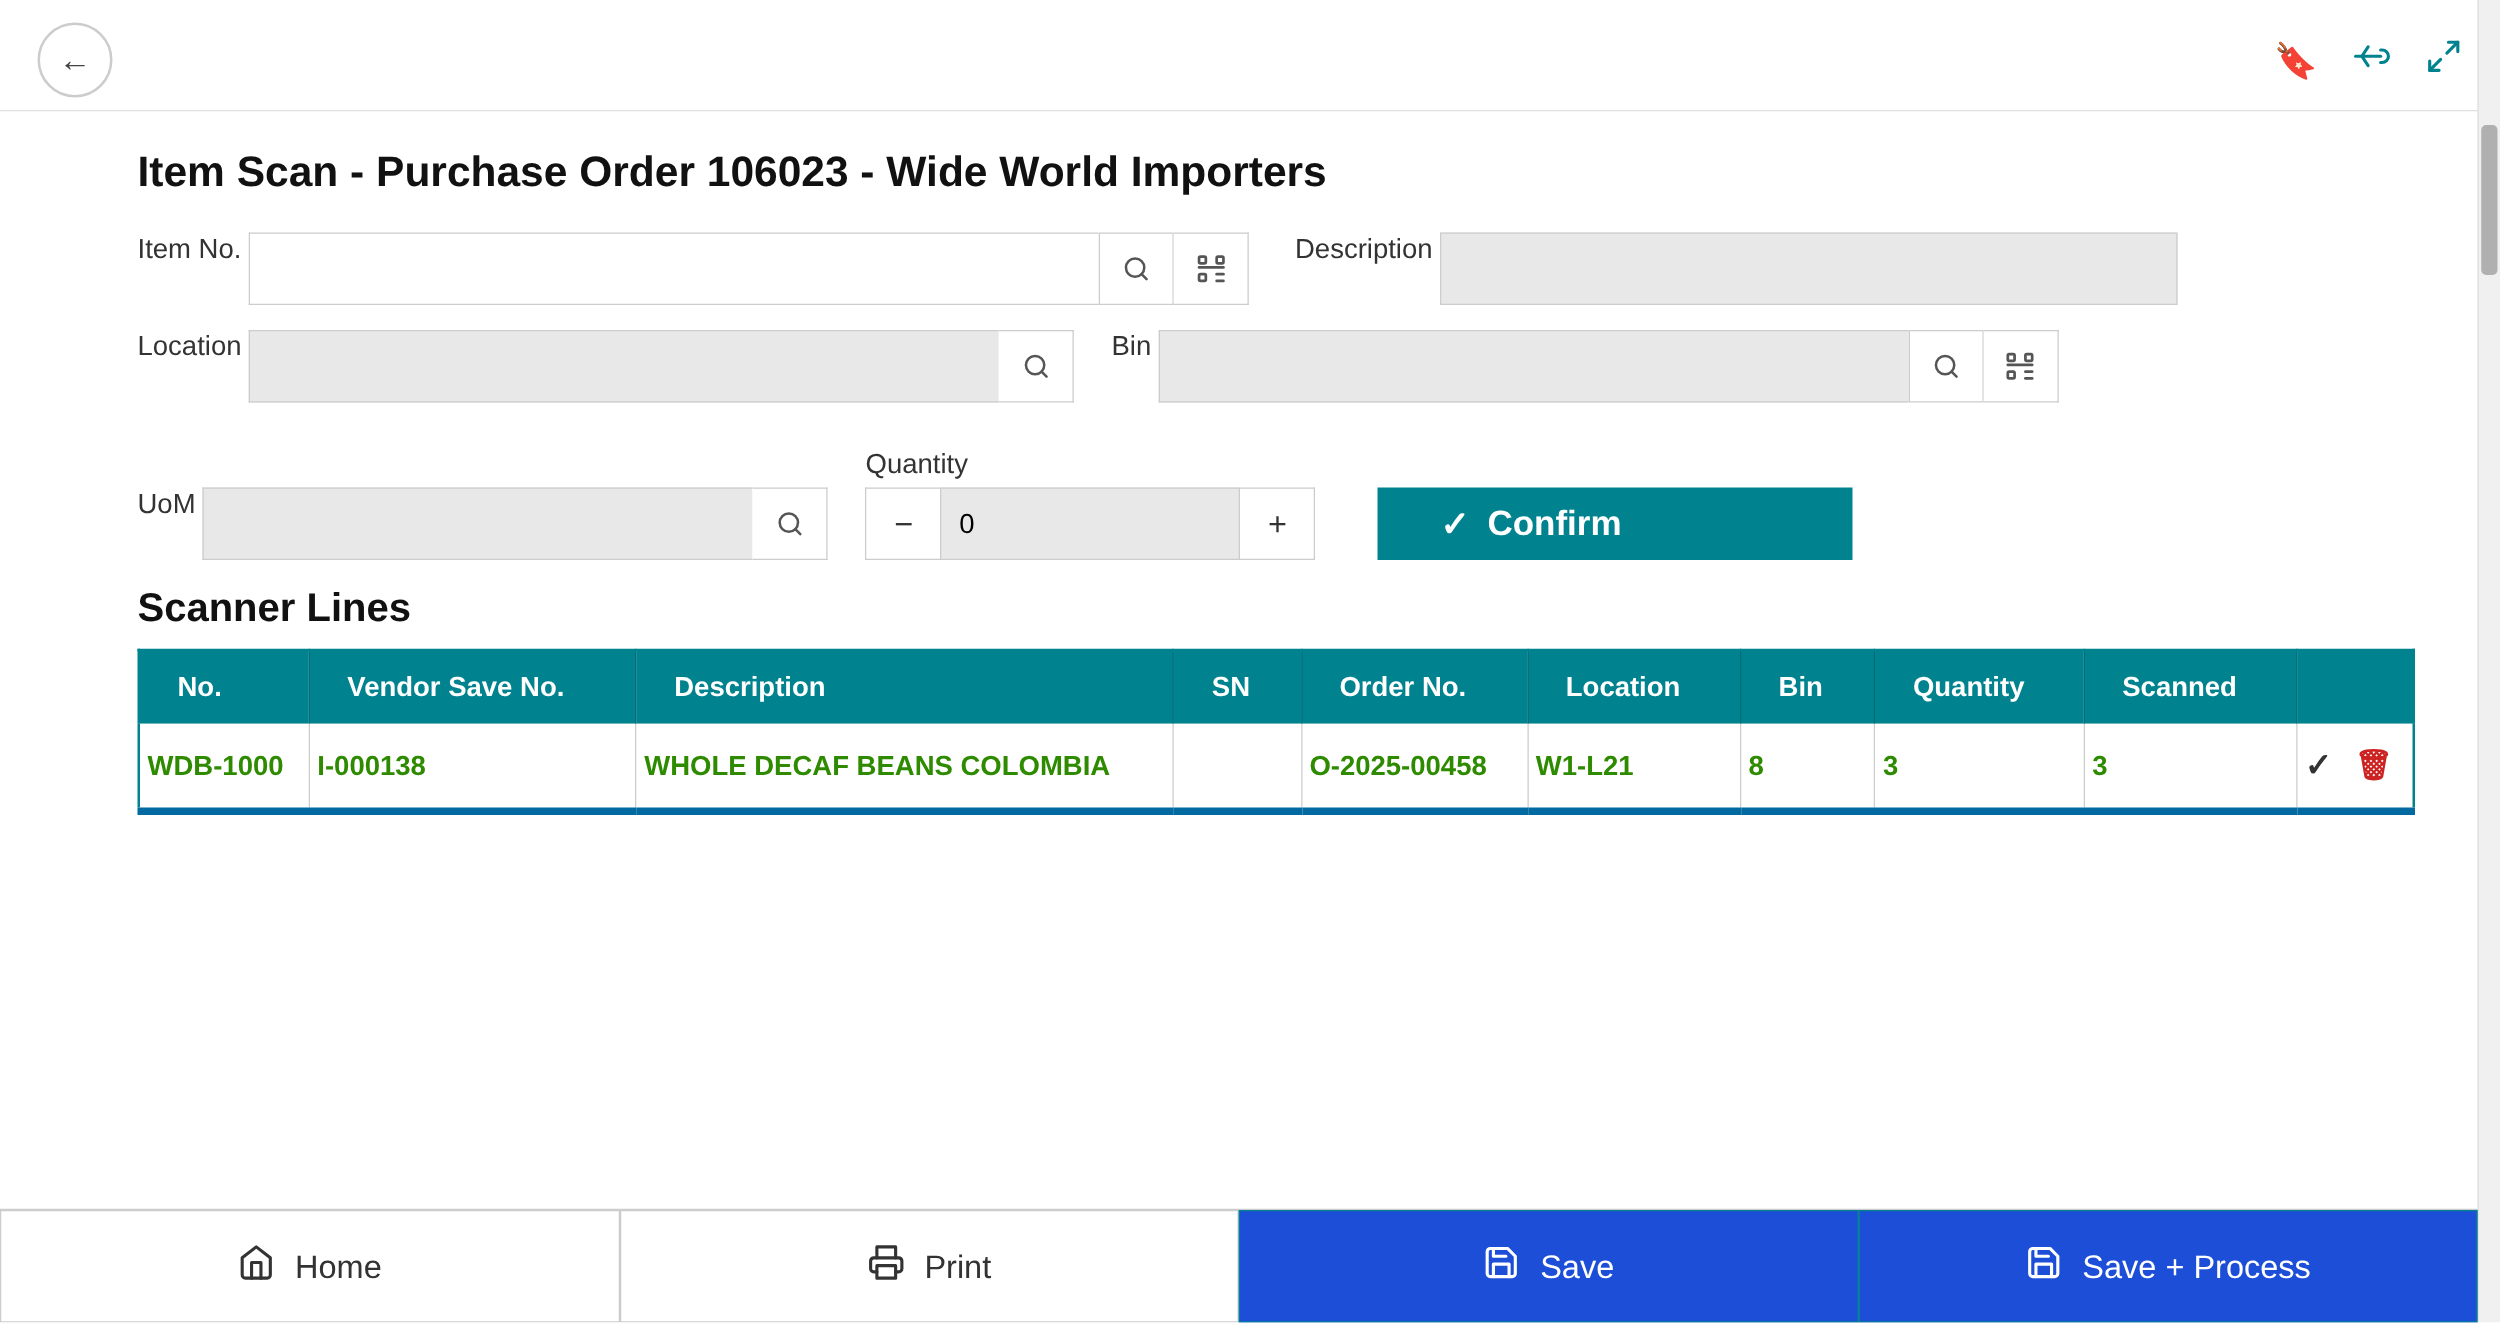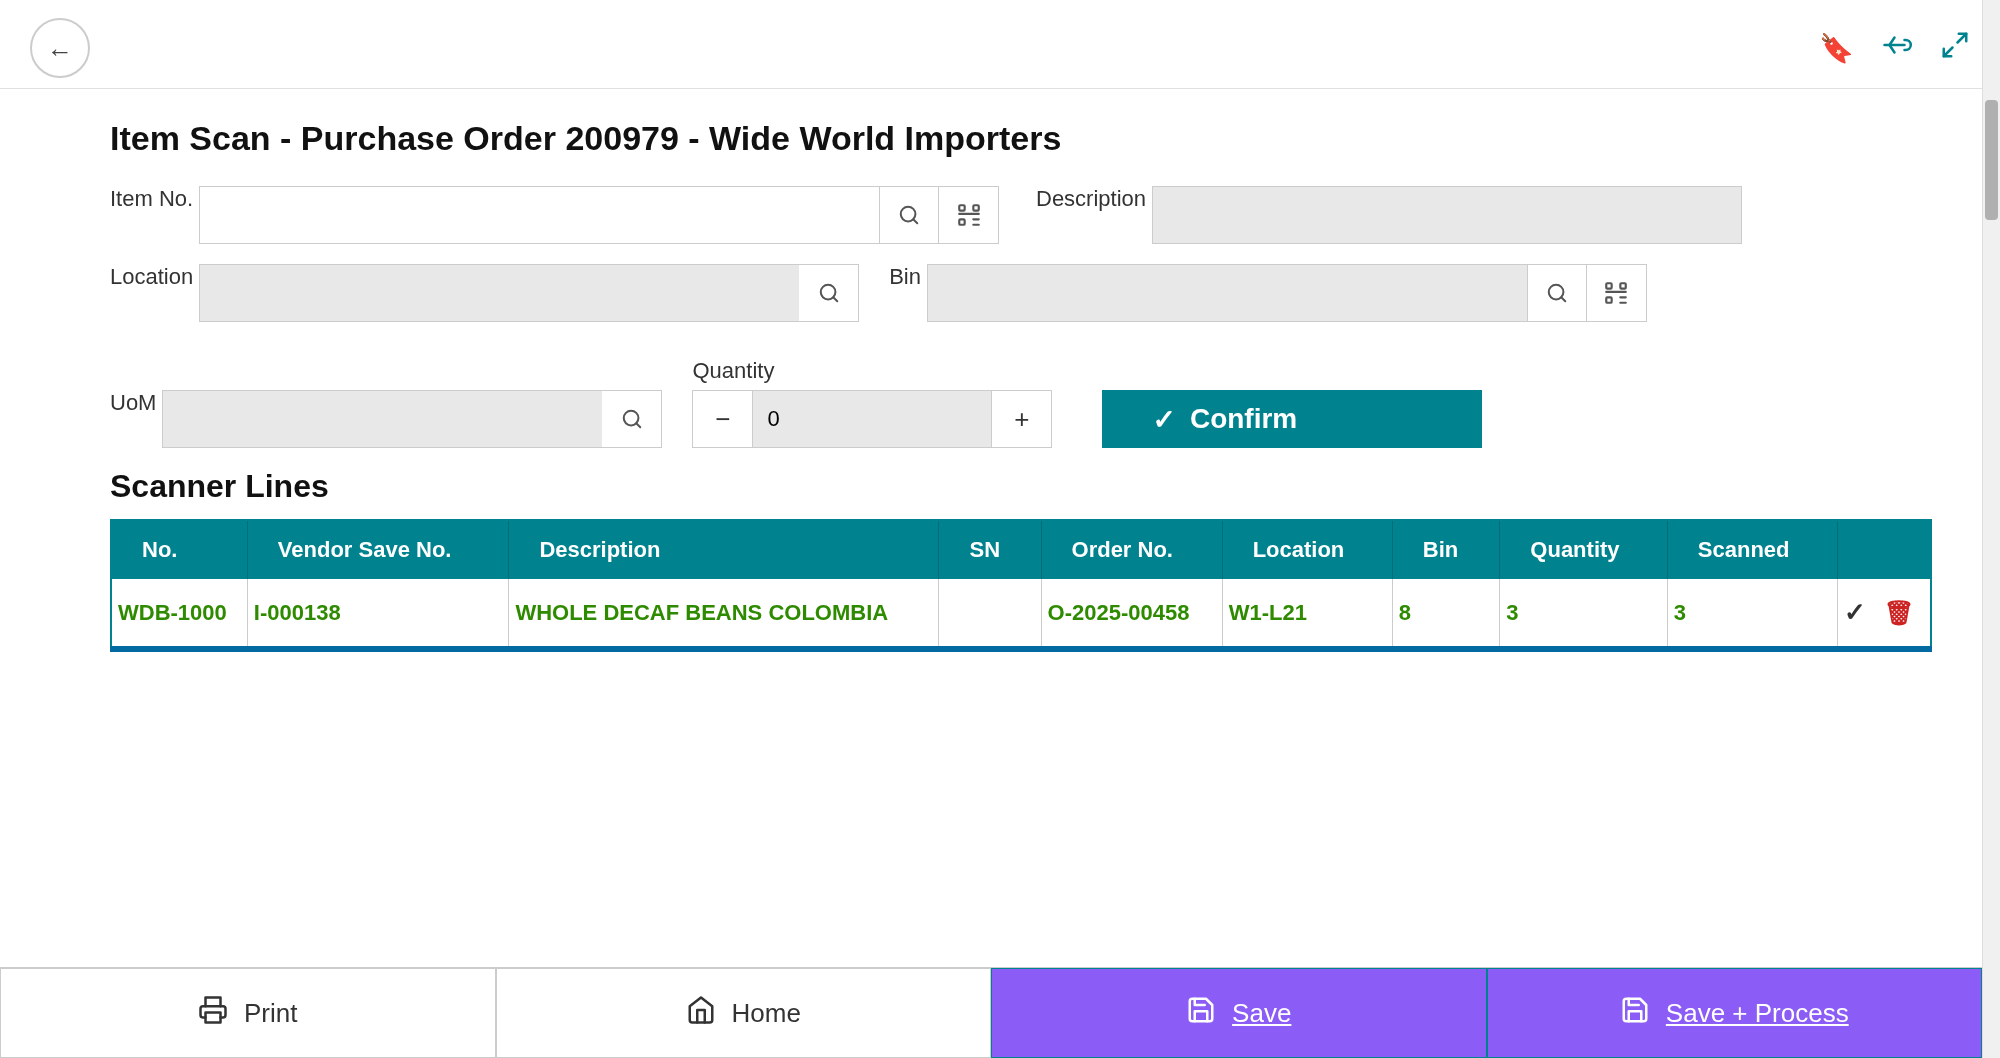--- a/index.html
+++ b/index.html
@@ -256,24 +256,23 @@
       display: flex; align-items: center; justify-content: center;
       gap: 16px;
       font-size: 26px;
       font-weight: 500;
       cursor: pointer;
       border: 1px solid #ccc;
       background: #fff;
       color: #333;
     }
     .bottom-btn.teal {
-      background: #8b5cf6;
+      background: #1d4ed8;
       color: #fff;
       border-color: #00838f;
-      text-decoration: underline;
     }
   </style>
 </head>
 <body>
 
 <div class="top-bar">
   <button class="back-btn">←</button>
   <div class="top-icons">
     <span class="top-icon">🔖</span>
     <span class="top-icon">
@@ -293,21 +292,21 @@
     </span>
   </div>
 </div>
 
 <div class="scrollbar">
   <div class="scrollbar-thumb"></div>
 </div>
 
 <div class="main-content">
 
-  <div class="page-title">Item Scan - Purchase Order 200979 - Wide World Importers</div>
+  <div class="page-title">Item Scan - Purchase Order 106023 - Wide World Importers</div>
 
   <div class="form-row">
     <div class="form-group item-no-group">
       <label class="form-label">Item No.</label>
       <div class="input-with-btns">
         <input class="form-input white" type="text" style="width: 680px;">
         <button class="icon-btn">
           <svg width="22" height="22" viewBox="0 0 24 24" fill="none" stroke="#555" stroke-width="2.2" stroke-linecap="round" stroke-linejoin="round">
             <circle cx="11" cy="11" r="8"></circle>
               <line x1="21" y1="21" x2="16.65" y2="16.65"></line>
@@ -435,35 +434,35 @@
       </tbody>
     </table>
   </div>
 
 </div>
 
 <div class="bottom-bar">
   <button class="bottom-btn">
     <span>
       <svg width="30" height="30" viewBox="0 0 24 24" fill="none" stroke="#333" stroke-width="2" stroke-linecap="round" stroke-linejoin="round">
-        <polyline points="6 9 6 2 18 2 18 9"></polyline>
-        <path d="M6 18H4a2 2 0 0 1-2-2v-5a2 2 0 0 1 2-2h16a2 2 0 0 1 2 2v5a2 2 0 0 1-2 2h-2"></path>
-        <rect x="6" y="14" width="12" height="8"></rect>
-      </svg>
-    </span>
-    <span>Print</span>
+        <path d="M3 9l9-7 9 7v11a2 2 0 0 1-2 2H5a2 2 0 0 1-2-2z"></path>
+        <polyline points="9 22 9 12 15 12 15 22"></polyline>
+      </svg>
+    </span>
+    <span>Home</span>
   </button>
   <button class="bottom-btn">
     <span>
       <svg width="30" height="30" viewBox="0 0 24 24" fill="none" stroke="#333" stroke-width="2" stroke-linecap="round" stroke-linejoin="round">
-        <path d="M3 9l9-7 9 7v11a2 2 0 0 1-2 2H5a2 2 0 0 1-2-2z"></path>
-        <polyline points="9 22 9 12 15 12 15 22"></polyline>
-      </svg>
-    </span>
-    <span>Home</span>
+        <polyline points="6 9 6 2 18 2 18 9"></polyline>
+        <path d="M6 18H4a2 2 0 0 1-2-2v-5a2 2 0 0 1 2-2h16a2 2 0 0 1 2 2v5a2 2 0 0 1-2 2h-2"></path>
+        <rect x="6" y="14" width="12" height="8"></rect>
+      </svg>
+    </span>
+    <span>Print</span>
   </button>
   <button class="bottom-btn teal">
     <span>
       <svg width="30" height="30" viewBox="0 0 24 24" fill="none" stroke="#fff" stroke-width="2" stroke-linecap="round" stroke-linejoin="round">
         <path d="M19 21H5a2 2 0 0 1-2-2V5a2 2 0 0 1 2-2h11l5 5v11a2 2 0 0 1-2 2z"></path>
         <polyline points="17 21 17 13 7 13 7 21"></polyline>
         <polyline points="7 3 7 8 15 8"></polyline>
       </svg>
     </span>
     <span>Save</span>

